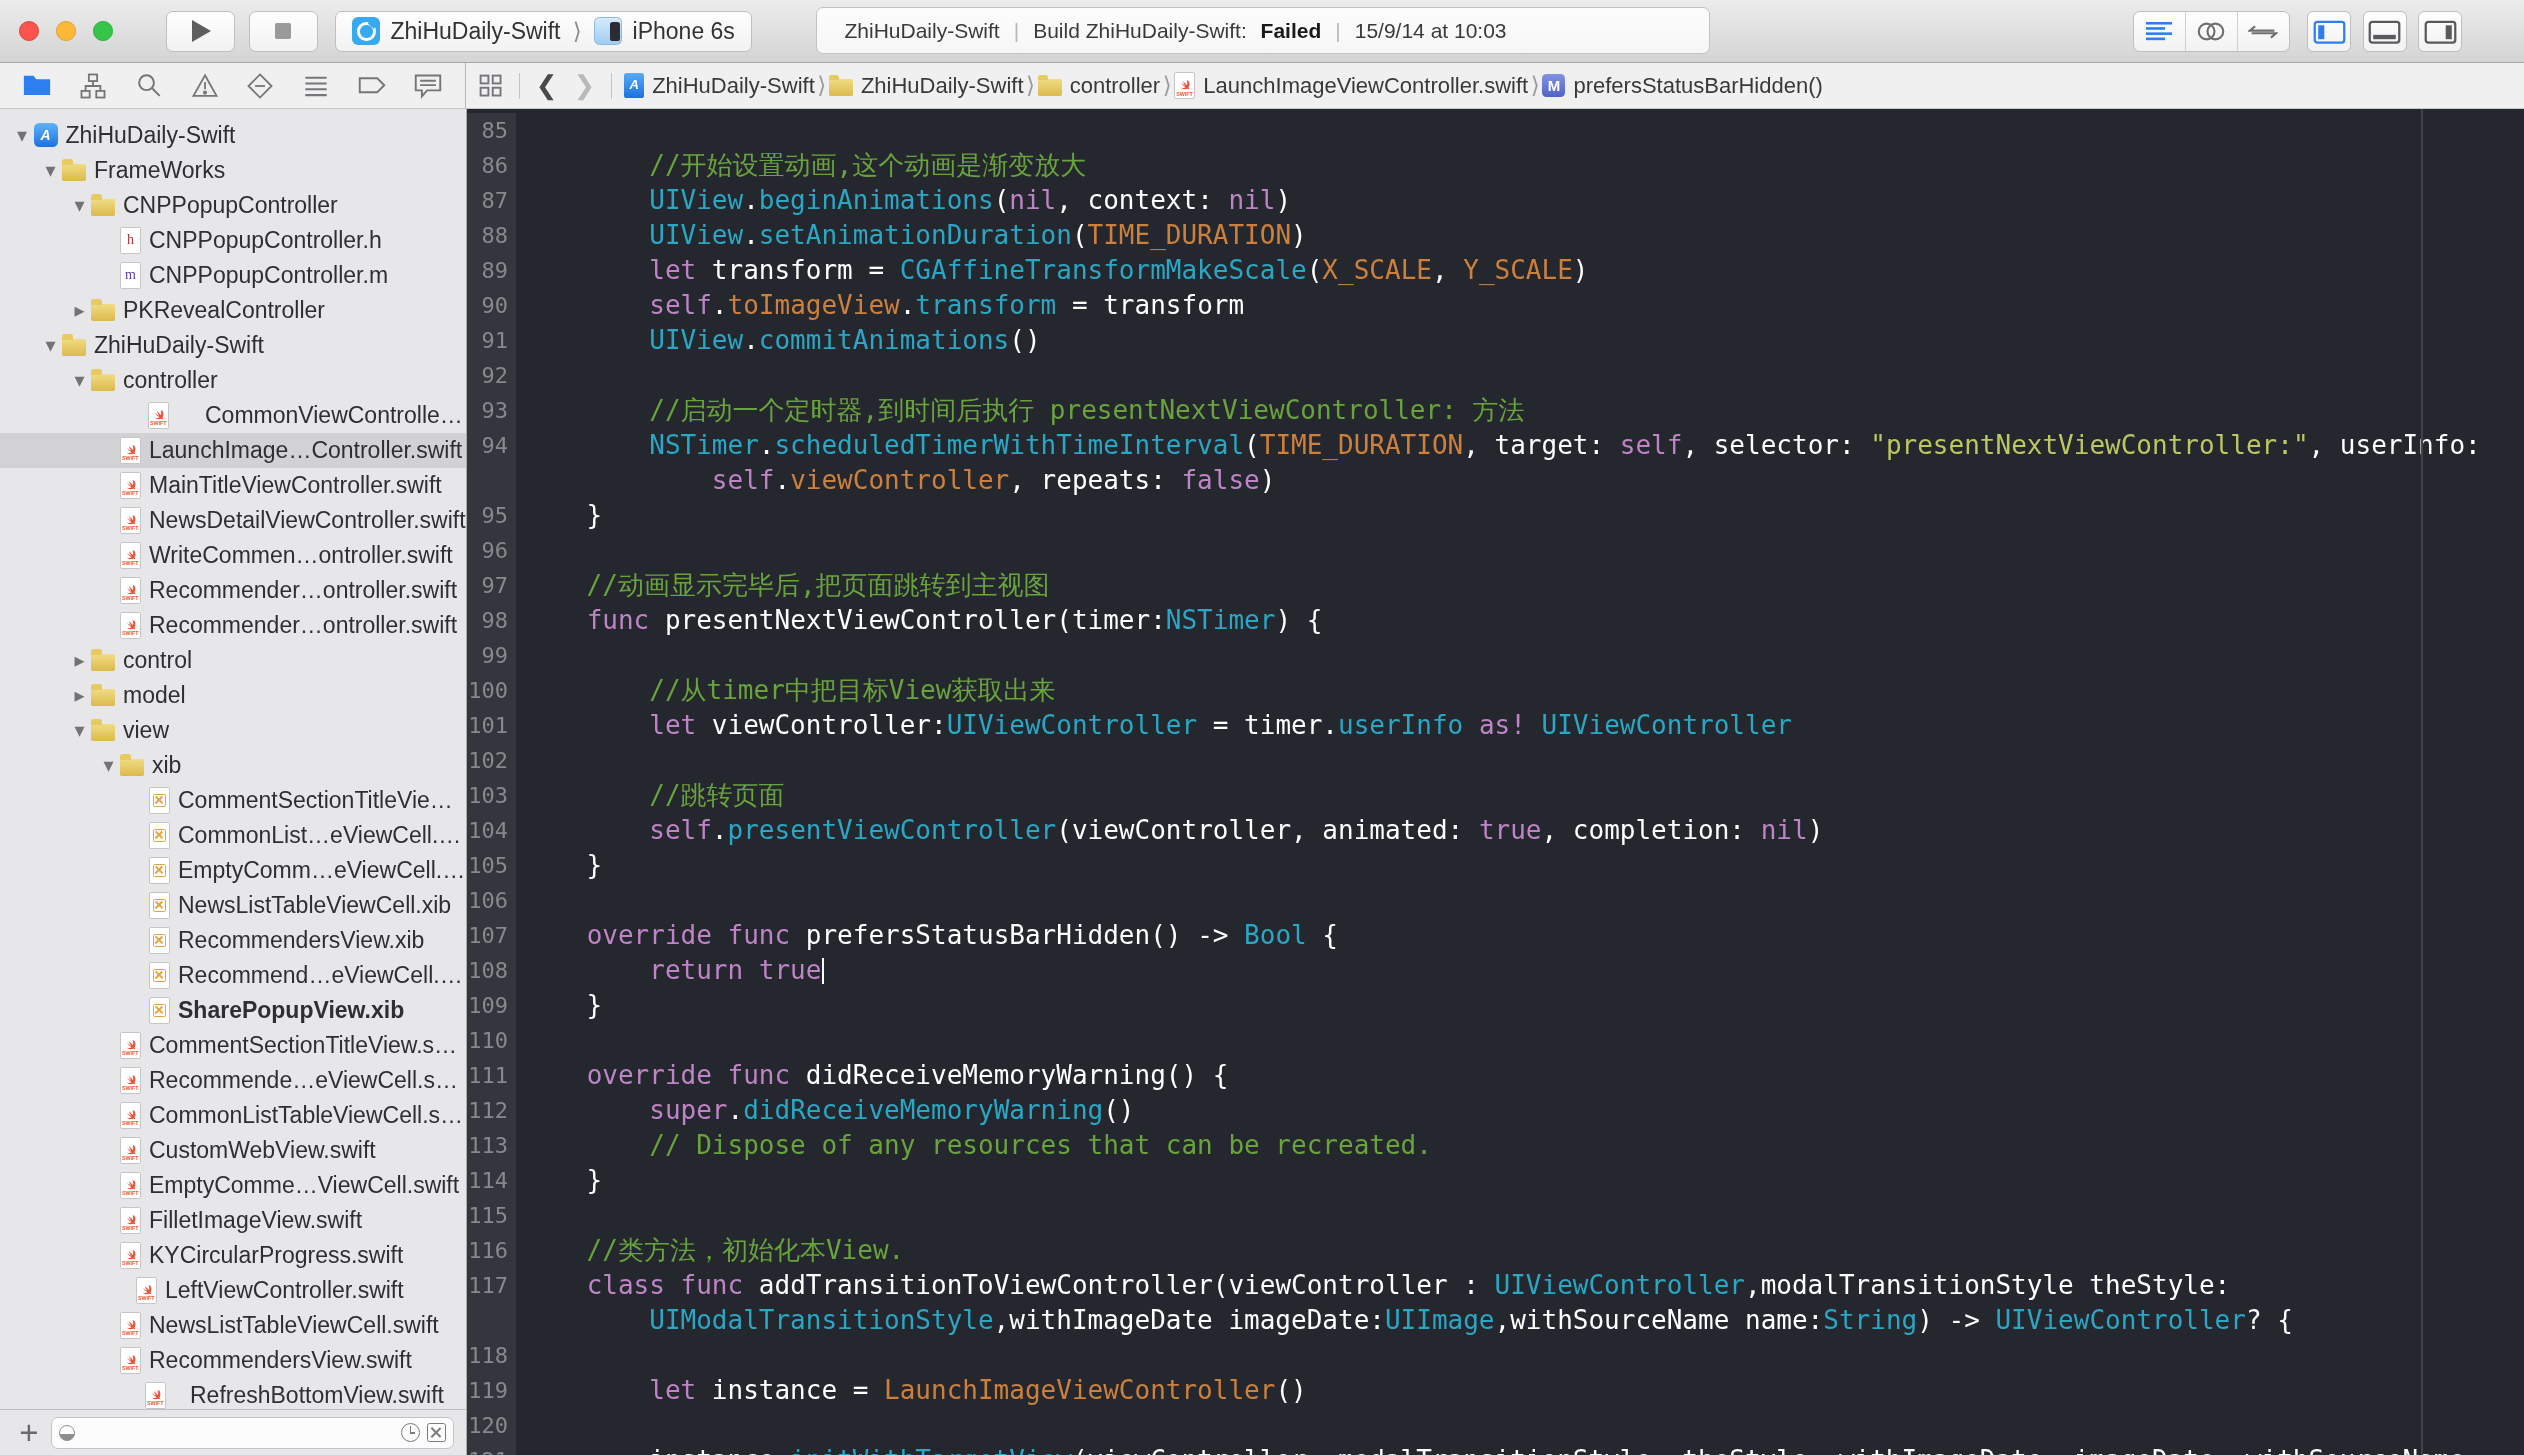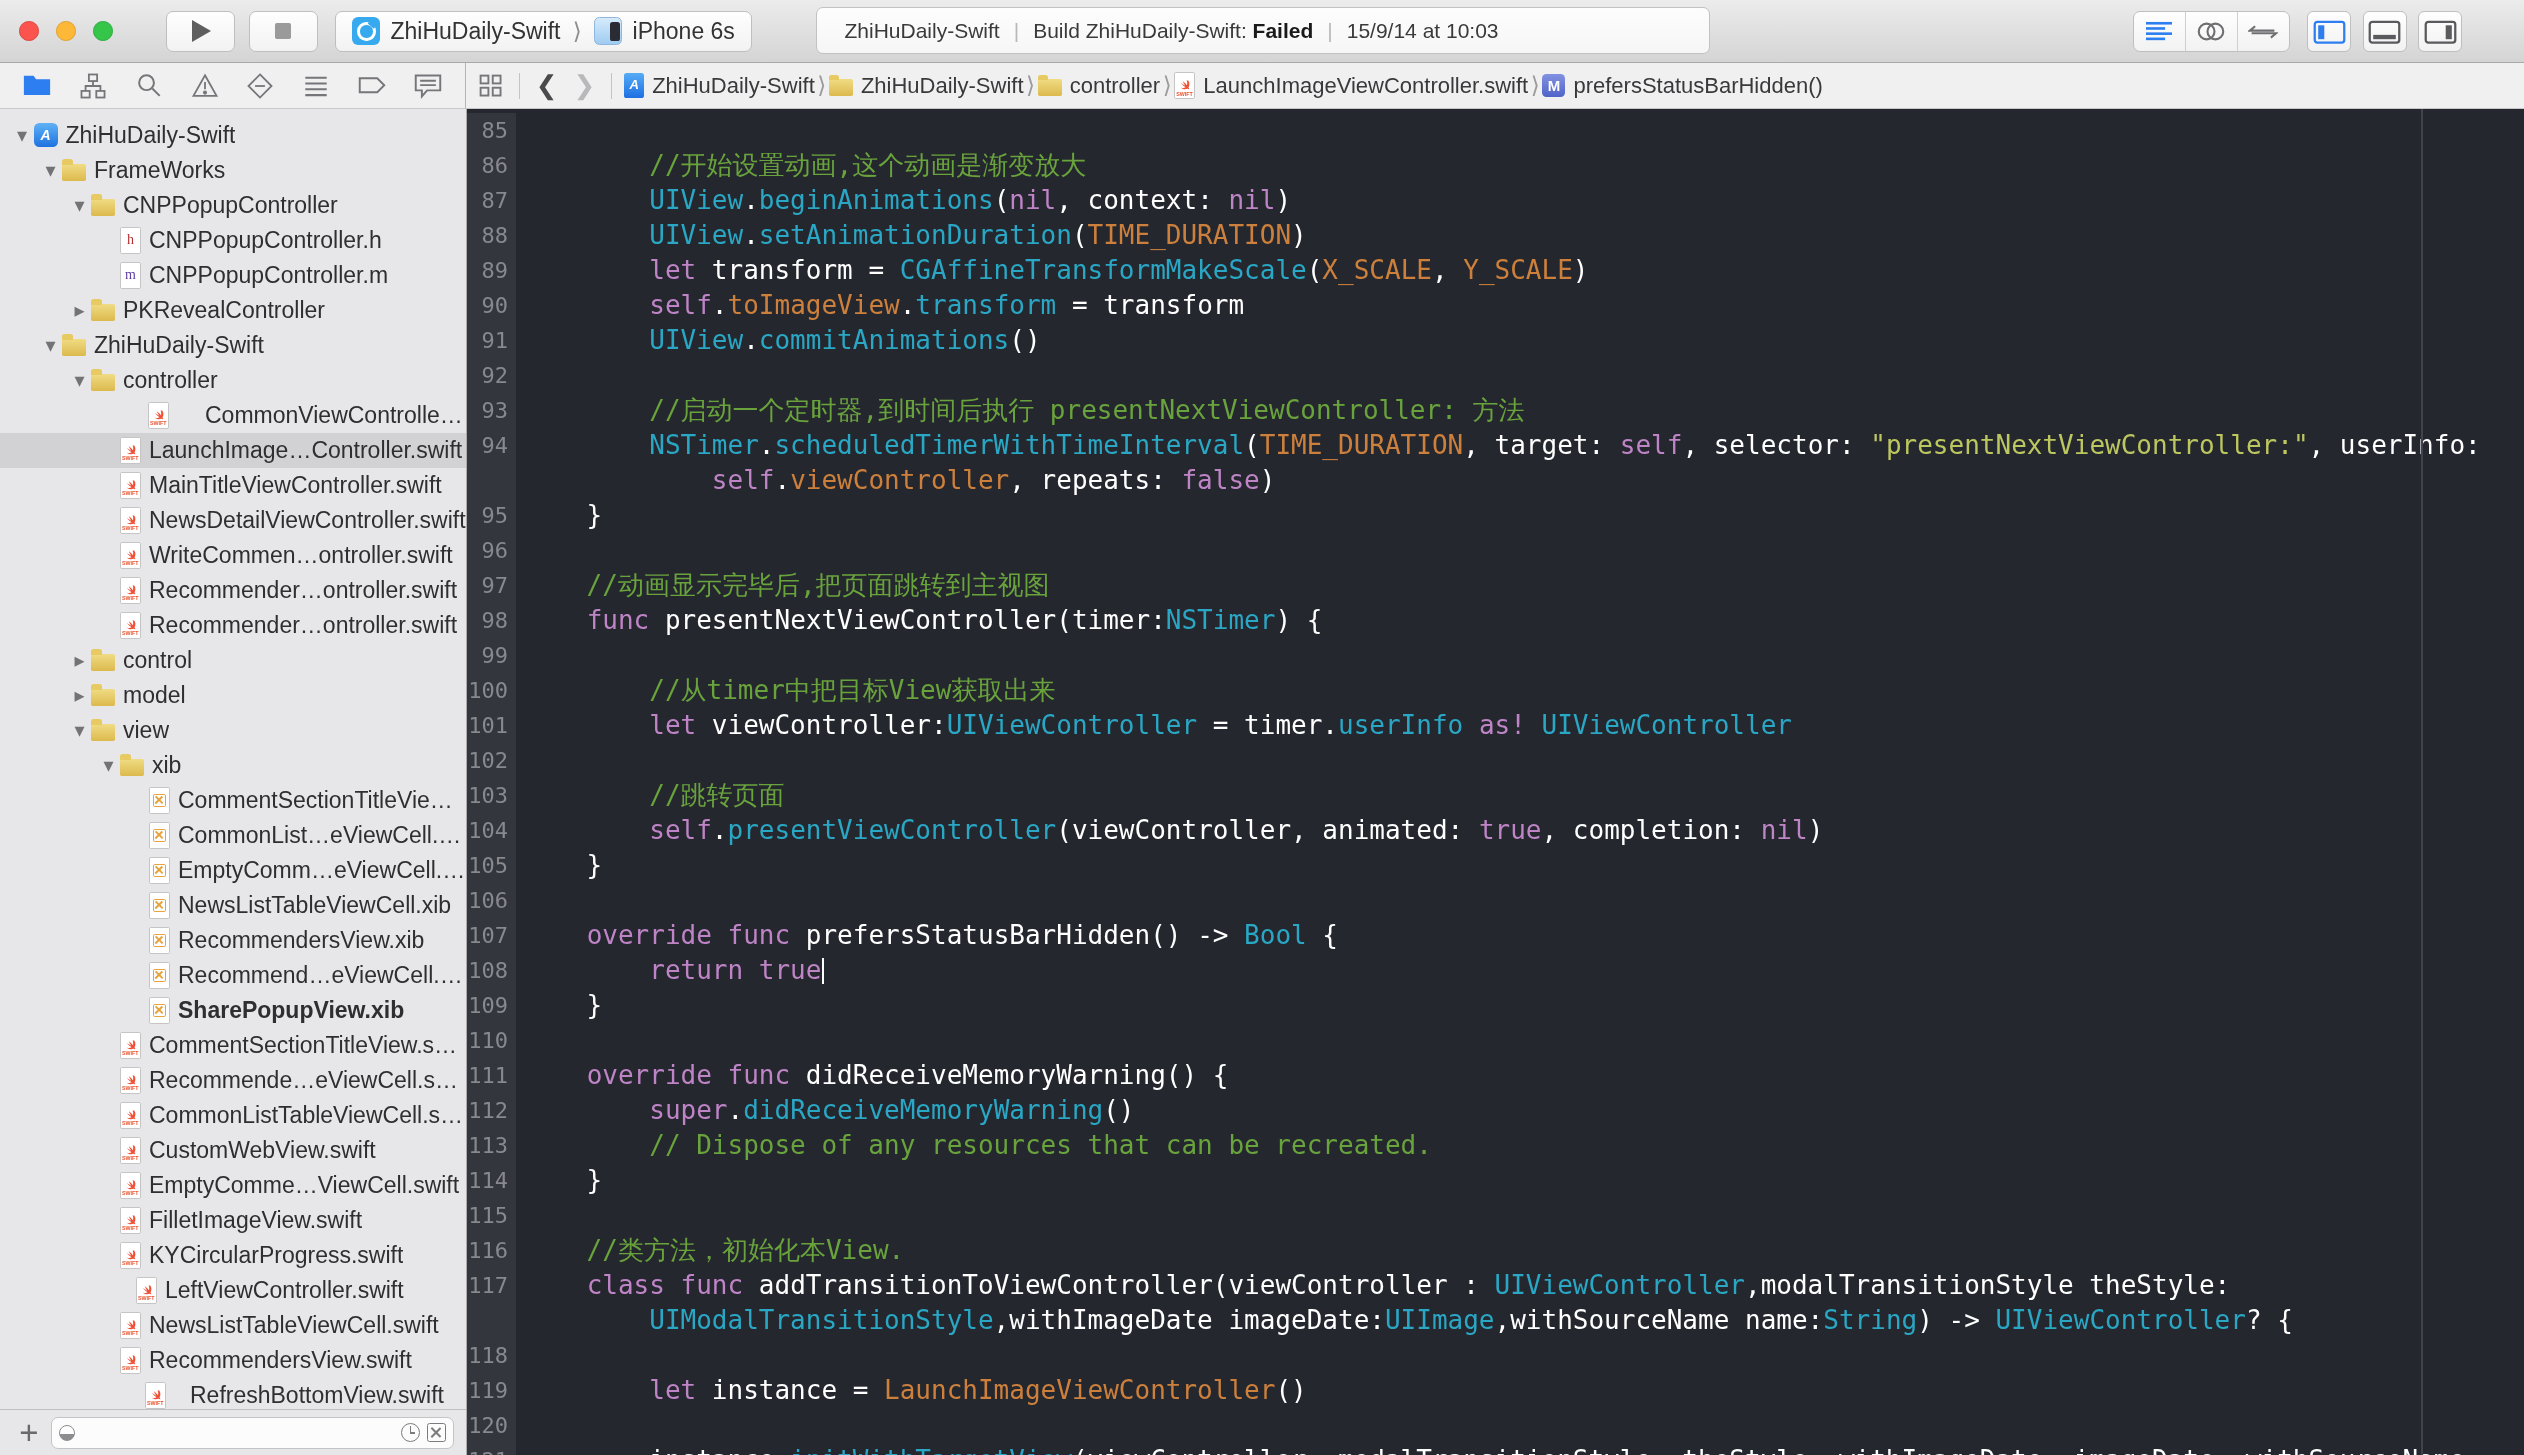--- a/index.html
+++ b/index.html
@@ -18,21 +18,21 @@
   .stop{width:67px;margin-left:14px;}
   .stopsq{width:16.7px;height:16.7px;background:#9A9A9A;border-radius:1.8px;}
   .scheme{margin-left:17.5px;padding:0 16px;gap:10.5px;font-size:23px;color:#333;}
   .scheme-ic{width:28px;height:28px;border-radius:6.1px;background:#36A9EF;position:relative;}
   .scheme-ic::before{content:"";position:absolute;top:5.3px;left:5.3px;width:12.3px;height:12.3px;border:3.5px solid #fff;border-radius:50%;}
   .scheme-ic::after{content:"";position:absolute;top:2.6px;right:2.6px;width:8px;height:7px;background:#36A9EF;transform:rotate(40deg);}
   .bsep{color:#8E8E8E;font-size:23px;margin:0 1.8px;}
   .dev-ic{width:26px;height:26px;border-radius:5.3px;background:linear-gradient(#D6EBFB,#9FCCF1);position:relative;border:0.9px solid #8FB6DC;}
   .dev-ic::after{content:"";position:absolute;right:0.9px;top:4.4px;width:10.5px;height:18.4px;background:#2B2B33;border-radius:2.6px;}
   .status{position:absolute;left:50%;transform:translateX(-50%);top:7px;width:894px;height:47px;background:linear-gradient(#FDFDFD,#F6F6F6);border:0.9px solid #C2C2C2;border-radius:7px;display:flex;align-items:center;font-size:21px;color:#3A3A3A;padding-left:28px;box-sizing:border-box;gap:14px;}
-  .status b{color:#1A1A1A;}
+  .status b{color:#1A1A1A;margin-left:8px;}
   .pipe{color:#B8B8B8;}
   .rightgrp{position:absolute;right:63px;top:11.4px;display:flex;gap:17.5px;align-items:center;}
   .seg{display:flex;height:39px;background:linear-gradient(#FEFEFE,#F2F2F2);border:0.9px solid #BFBFBF;border-radius:7px;overflow:hidden;}
   .seg .sbtn{width:51px;display:flex;align-items:center;justify-content:center;border-right:0.9px solid #CFCFCF;}
   .seg .sbtn:last-child{border-right:none;}
   .panelgrp{display:flex;gap:11.4px;}
   .pbtn{width:42px;height:39px;background:linear-gradient(#FEFEFE,#F2F2F2);border:0.9px solid #BFBFBF;border-radius:6.1px;display:flex;align-items:center;justify-content:center;}
 
   
   .subbar{position:absolute;top:63px;left:0;right:0;height:45px;background:#F0F0F1;border-bottom:0.9px solid #C7C7C9;display:flex;}

